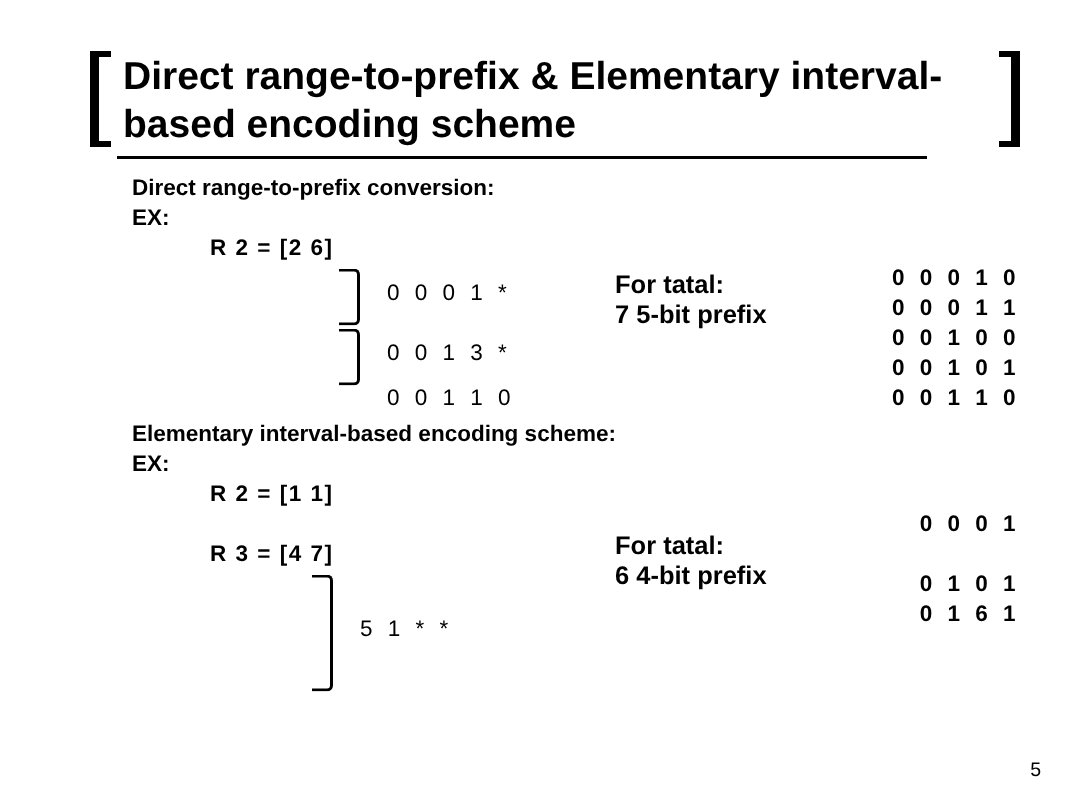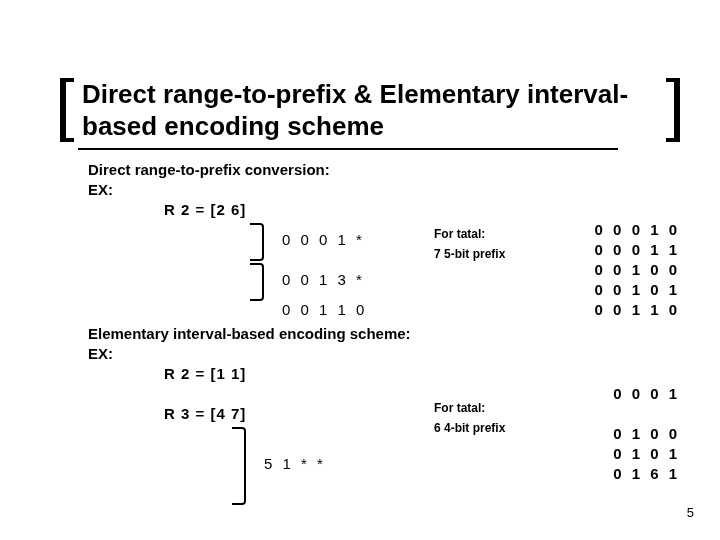--- a/index.html
+++ b/index.html
@@ -16,21 +16,20 @@
   .slide {
     position: relative;
     width: 720px;
     height: 540px;
     box-sizing: border-box;
     padding: 34px 40px 20px 60px;
   }
   .title-wrap {
     display: flex;
     align-items: stretch;
-    margin-top: 44px;
   }
   .bracket-left,
   .bracket-right {
     width: 14px;
     flex: 0 0 14px;
     position: relative;
   }
   .bracket-left::before {
     content: "";
     position: absolute;
@@ -80,21 +79,21 @@
   }
   .body {
     position: relative;
     margin-top: 10px;
     margin-left: 28px;
     font-size: 15px;
     line-height: 20px;
     font-weight: 700;
   }
   .sub {
-    margin-left: 76px;
+    margin-left: 52px;
   }
   .mono {
     font-family: Arial, Helvetica, sans-serif;
     letter-spacing: 1px;
   }
   .bitrow {
     letter-spacing: 3px;
     text-align: right;
   }
   .group5 {
@@ -111,21 +110,21 @@
   }
   .result {
     position: absolute;
     font-weight: 400;
     letter-spacing: 3px;
     font-size: 15px;
   }
   .note {
     position: absolute;
     font-weight: 700;
-    font-size: 12px;
+    font-size: 17px;
     line-height: 20px;
   }
   .pagenum {
     position: absolute;
     right: 26px;
     bottom: 20px;
     font-size: 13px;
   }
 </style>
 </head>
@@ -171,21 +170,20 @@
     <div style="height:4px;"></div>
 
     <div>Elementary interval-based encoding scheme:</div>
     <div>EX:</div>
 
     <div class="sub" style="position:relative;">
       <div class="mono">R 2 = [1 1]</div>
       <div class="bitrow">0 0 0 1</div>
       <div class="mono">R 3 = [4 7]</div>
       <div style="position:relative;">
-        <div class="bitrow">0 1 0 0</div>
         <div class="bitrow">0 1 0 1</div>
         <div class="bitrow">0 1 6 1</div>
 
         <div class="brace" style="left:68px; top:3px; height:74px;"></div>
         <span class="result" style="left:100px; top:30px;">5 1 * *</span>
       </div>
 
       <div class="note" style="left:270px; top:34px;">
         <div>For tatal:</div>
         <div>6   4-bit  prefix</div>

